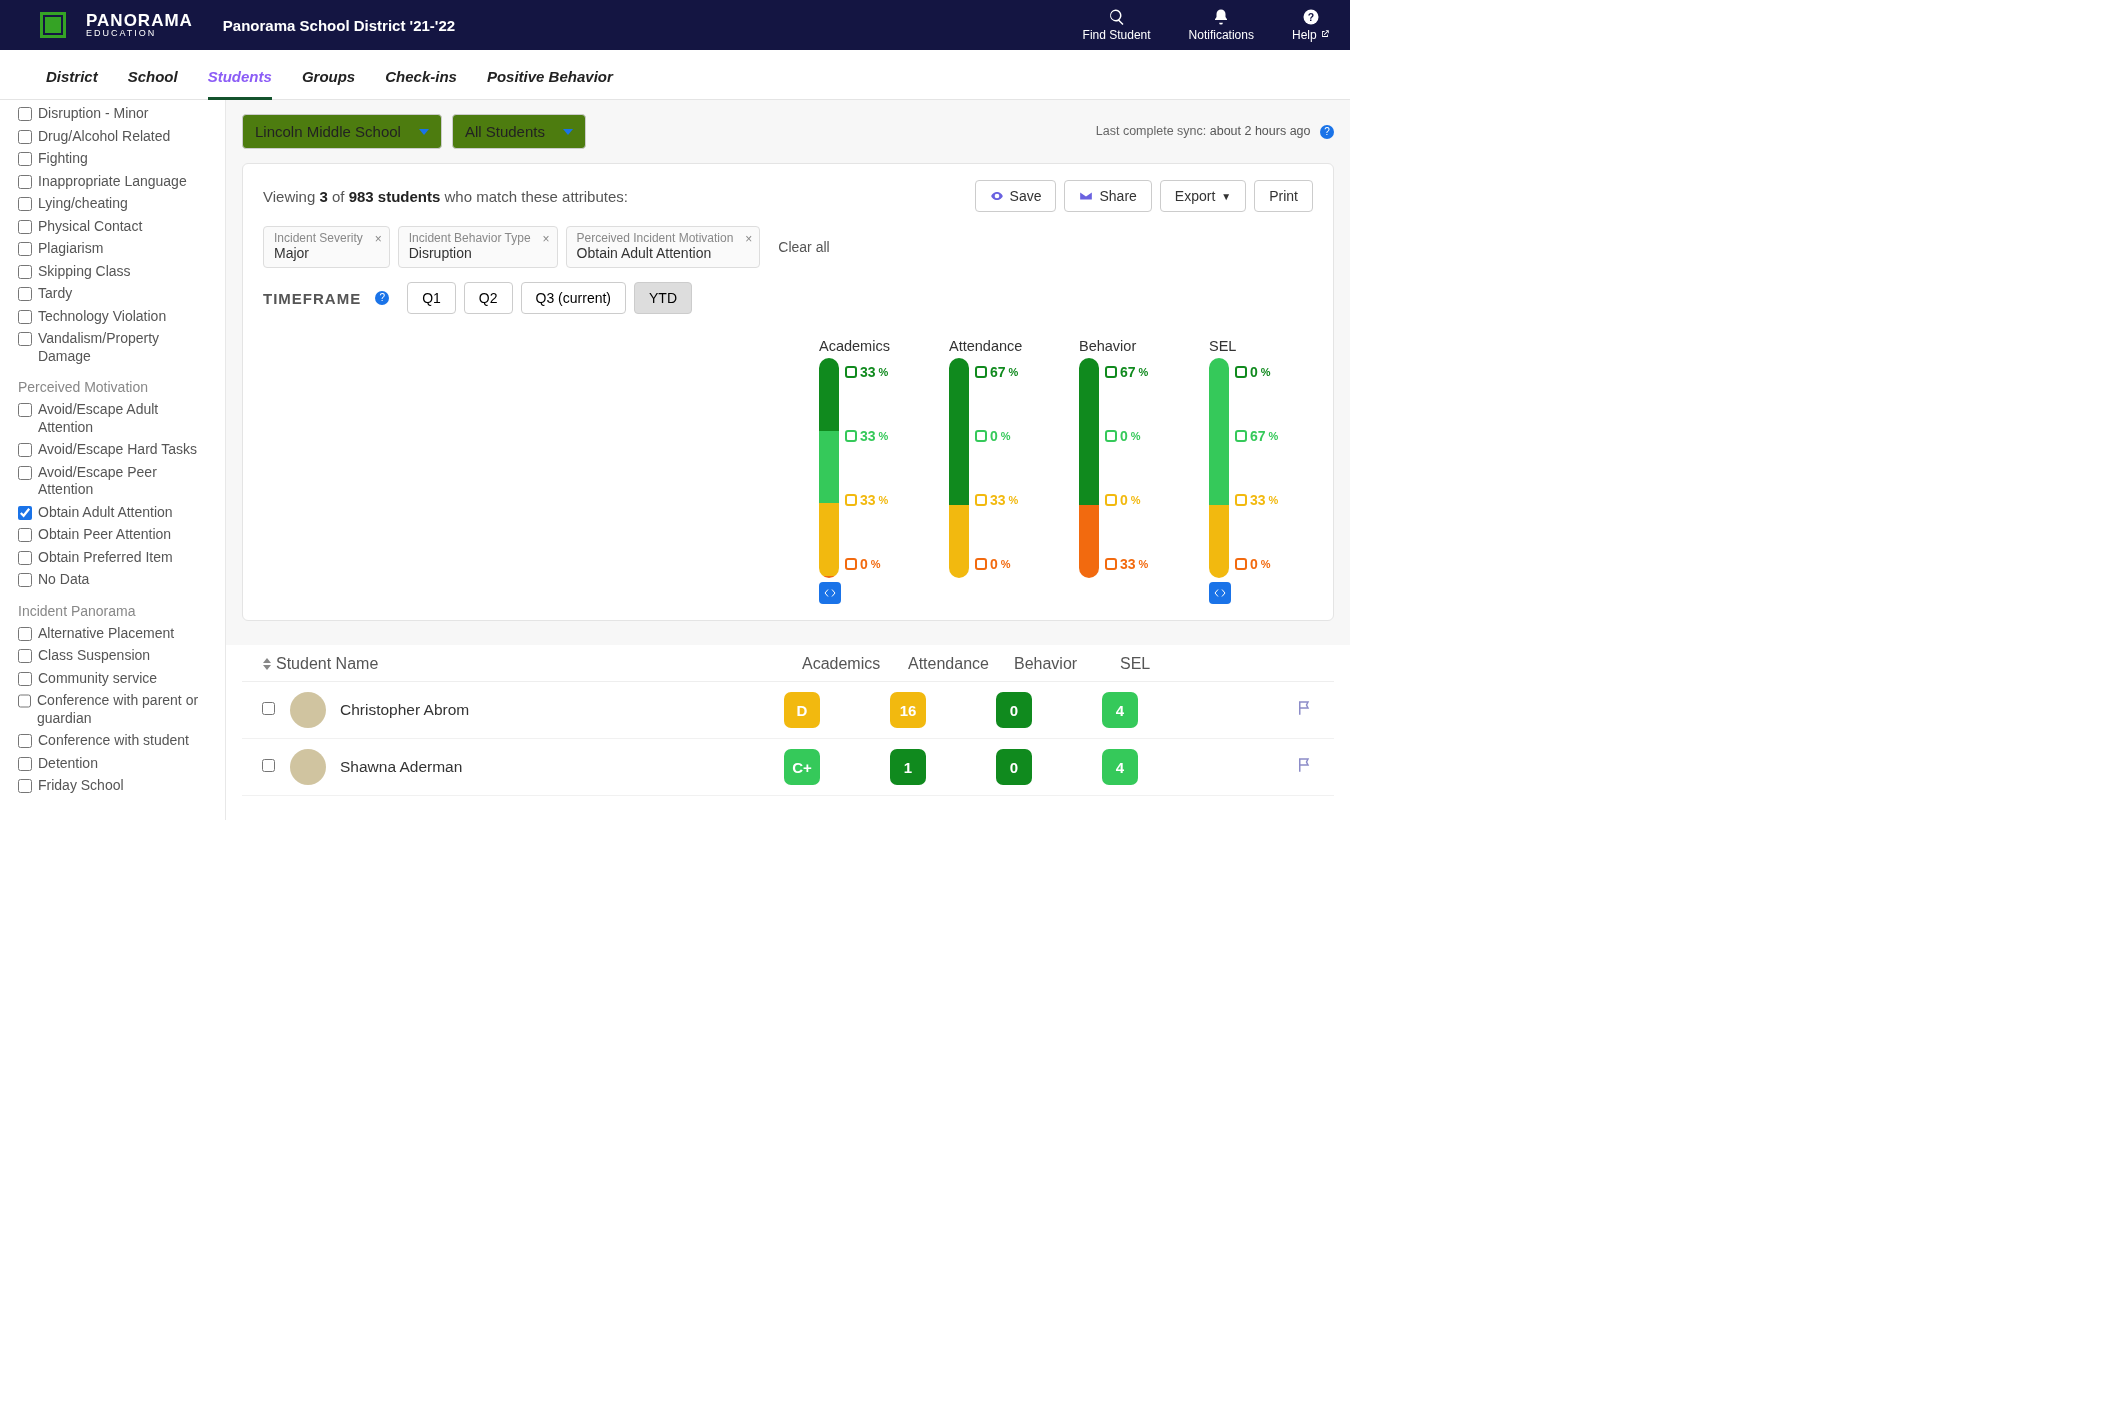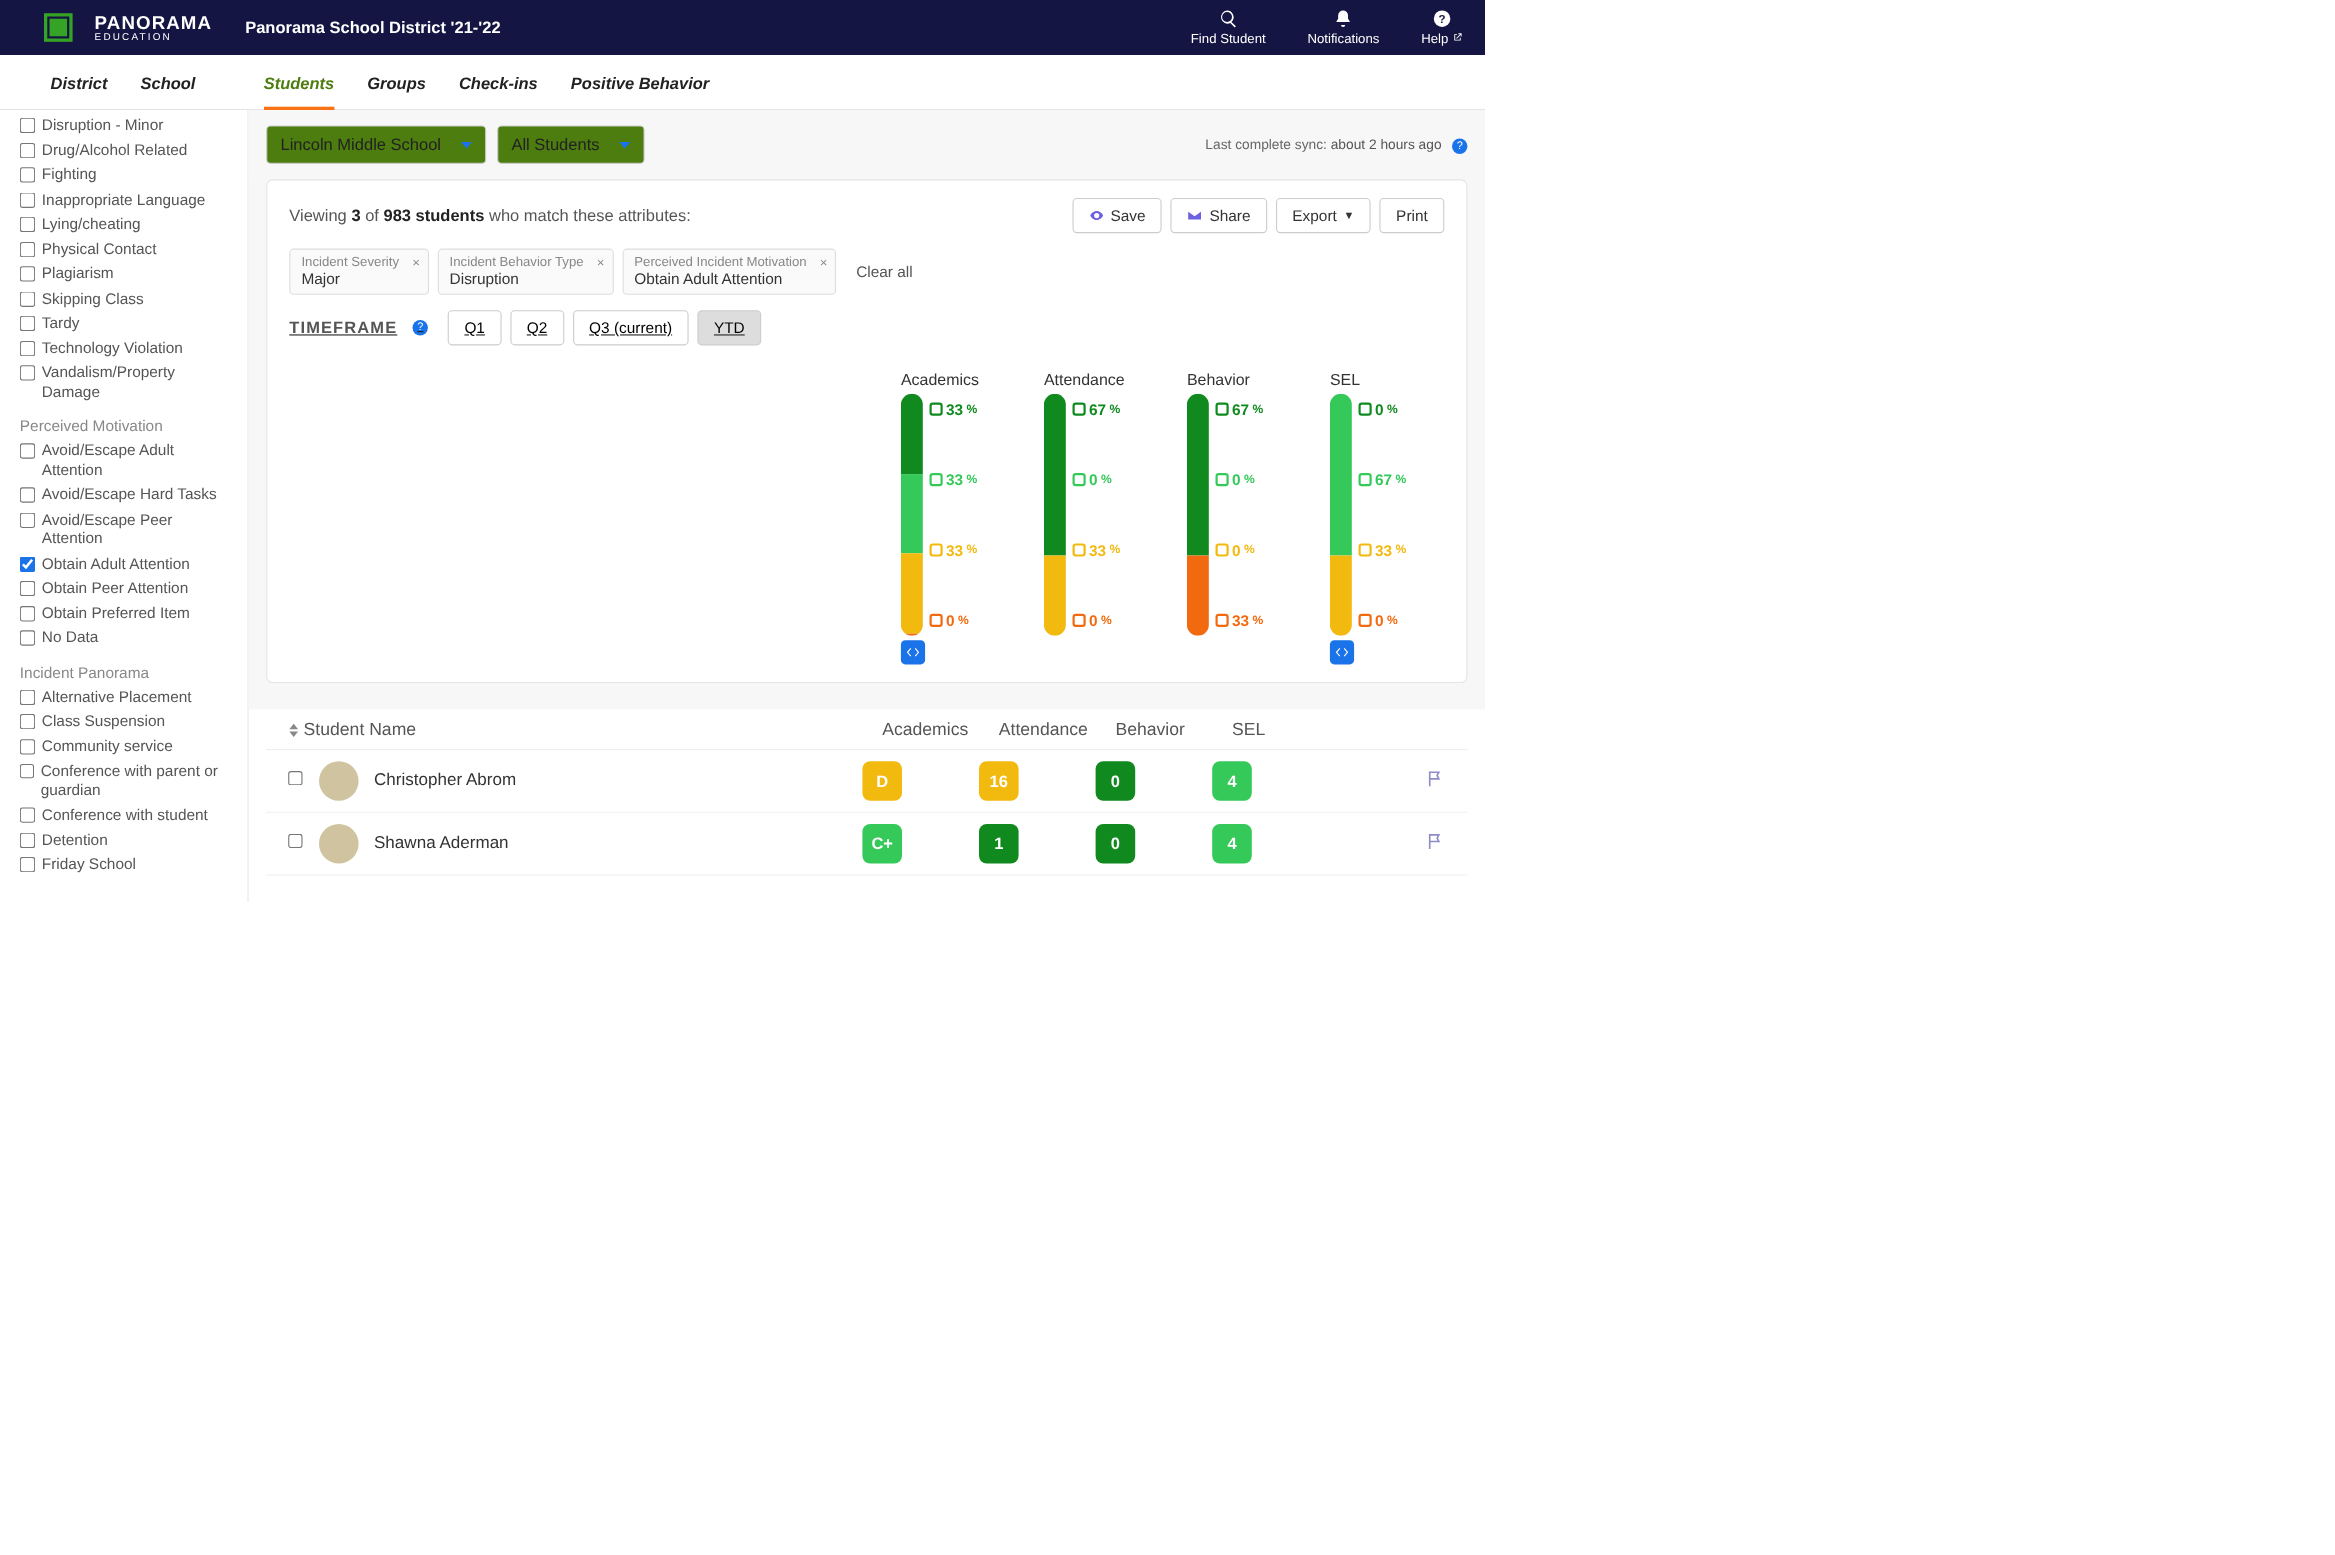--- a/index.html
+++ b/index.html
@@ -15,21 +15,21 @@
 .logo-text .big { font-size: 17px; font-weight: 700; letter-spacing: 1px; }
 .logo-text .small { font-size: 9px; letter-spacing: 2px; }
 .district-title { font-size: 15px; font-weight: 600; margin-left: 30px; }
 .topnav-right { margin-left: auto; display: flex; gap: 38px; }
 .topnav-item { display: flex; flex-direction: column; align-items: center; gap: 2px; font-size: 12px; cursor: pointer; }
 .topnav-item svg, .topnav-item .icon { width: 18px; height: 18px; fill: #fff; }
 
 
 .tabs { display: flex; gap: 30px; padding: 18px 46px 0; font-size: 15px; font-weight: 600; border-bottom: 1px solid #e4e4e4; font-style: italic; }
 .tabs .tab { padding-bottom: 12px; cursor: pointer; color: #222; }
-.tabs .tab.active { color: #4d7c0f; border-bottom: 3px solid #f97316; margin-bottom: -1px; margin-left: 32px; }
+.tabs .tab.active { color: #8b5cf6; border-bottom: 3px solid #14532d; margin-bottom: -1px; }
 
 
 .main { display: flex; }
 .sidebar { width: 225px; padding: 0 10px 20px 18px; font-size: 14px; color: #555; }
 .sidebar .group-title { color: #888; margin: 14px 0 6px; font-size: 14px; }
 .sidebar label { display: flex; align-items: flex-start; gap: 6px; margin: 5px 0; cursor: pointer; line-height: 1.25; }
 .sidebar label input { margin-top: 2px; width: 14px; height: 14px; accent-color: #1a73e8; }
 
 .content { flex: 1; border-left: 1px solid #e8e8e8; }
 .page-title { font-size: 28px; font-weight: 700; color: #1b2753; padding: 20px 0 18px 12px; border-bottom: 1px solid #e8e8e8; }
@@ -47,21 +47,21 @@
 .viewing-text b { color: #222; }
 .action-buttons { margin-left: auto; display: flex; gap: 8px; }
 .btn { border: 1px solid #ccc; border-radius: 4px; background: #fff; padding: 7px 14px; font-size: 14px; cursor: pointer; display: inline-flex; align-items: center; gap: 6px; color: #333; }
 
 .chips-row { display: flex; align-items: center; gap: 8px; margin-top: 14px; flex-wrap: wrap; }
 .chip { border: 1px solid #ddd; border-radius: 4px; padding: 4px 26px 6px 10px; font-size: 12px; color: #888; position: relative; background: #fafafa; }
 .chip .value { display: block; font-size: 14px; color: #333; }
 .chip .x { position: absolute; top: 5px; right: 7px; cursor: pointer; color: #888; }
 .clear-all { font-size: 14px; color: #555; cursor: pointer; margin-left: 10px; }
 
-.timeframe-row { display: flex; align-items: center; gap: 8px; margin-top: 14px; text-decoration: underline; }
+.timeframe-row { display: flex; align-items: center; gap: 8px; margin-top: 14px; }
 .timeframe-label { font-size: 15px; letter-spacing: 1px; color: #555; font-weight: 600; }
 .tf-btn { border: 1px solid #ccc; border-radius: 4px; background: #fff; padding: 7px 14px; font-size: 14px; cursor: pointer; }
 .tf-btn.active { background: #ddd; }
 
 .charts-row { display: flex; gap: 34px; margin-top: 24px; justify-content: flex-end; padding-right: 8px; }
 .chart-col { width: 96px; }
 .chart-title { font-size: 14.5px; color: #333; margin-bottom: 4px; }
 .chart-body { display: flex; gap: 6px; }
 .bar { width: 20px; height: 220px; border-radius: 10px; overflow: hidden; display: flex; flex-direction: column; }
 .bar .seg { flex: 0 0 auto; }

